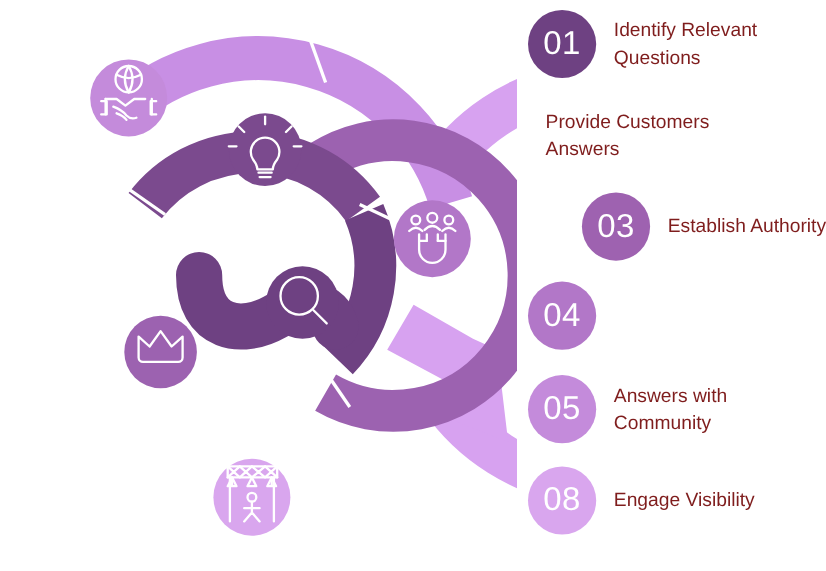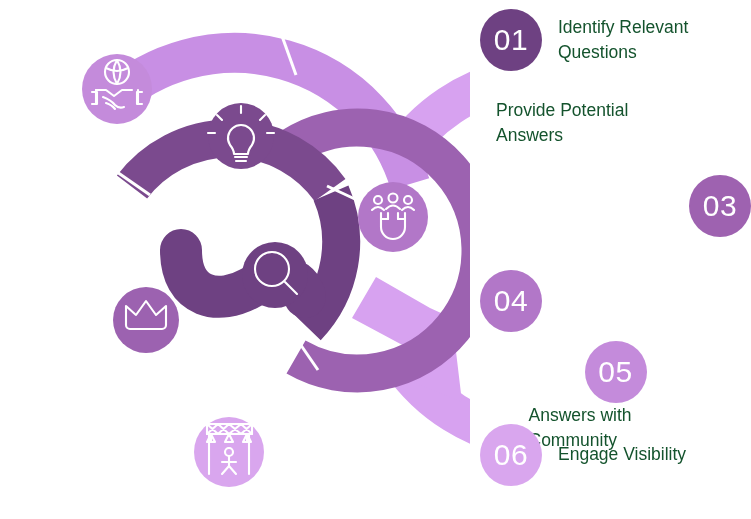--- a/index.html
+++ b/index.html
@@ -38,21 +38,21 @@
     display:flex;align-items:center;justify-content:center;
     color:#ffffff;
     font-size:30px;
     font-weight:400;
     letter-spacing:0.5px;
     line-height:1;
     font-family:"Liberation Sans", sans-serif;
   }
   .legend-label{
     margin-left:16px;
-    color:#14532d;
+    color:#7f1d1d;
     font-size:17.5px;
     line-height:1.45;
     font-family:"Liberation Sans", sans-serif;
     max-width:190px;
   }
 </style>
 </head>
 <body>
 
 <div id="wrap">
@@ -180,35 +180,36 @@
   </div>
 
   <div id="legend">
 
     <div class="legend-row" style="top:9px;">
       <div class="legend-num" style="background-color: rgb(110, 65, 130);">01</div>
       <div class="legend-label">Identify Relevant Questions</div>
     </div>
 
     <div class="legend-row" style="top:92px;">
-      <div class="legend-label">Provide Potential Answers</div>
+      <div class="legend-label">Provide Customers Answers</div>
     </div>
 
     <div class="legend-row" style="top:175px;justify-content:flex-end;">
       <div class="legend-num" style="background-color: rgb(158, 98, 176);">03</div>
-    </div>
-
-    <div class="legend-row" style="top:270px;">
+      <div class="legend-label">Establish Authority</div>
+    </div>
+
+    <div class="legend-row" style="top:256px;">
       <div class="legend-num" style="background-color: rgb(178, 119, 200);">04</div>
     </div>
 
-    <div class="legend-row" style="top:341px;flex-direction:column;">
+    <div class="legend-row" style="top:341px;">
       <div class="legend-num" style="background-color: rgb(196, 139, 219);">05</div>
       <div class="legend-label">Answers with Community</div>
     </div>
 
     <div class="legend-row" style="top:424px;">
-      <div class="legend-num" style="background-color: rgb(217, 166, 238);">06</div>
+      <div class="legend-num" style="background-color: rgb(217, 166, 238);">08</div>
       <div class="legend-label">Engage Visibility</div>
     </div>
 
   </div>
 </div>
 
 </body></html>

